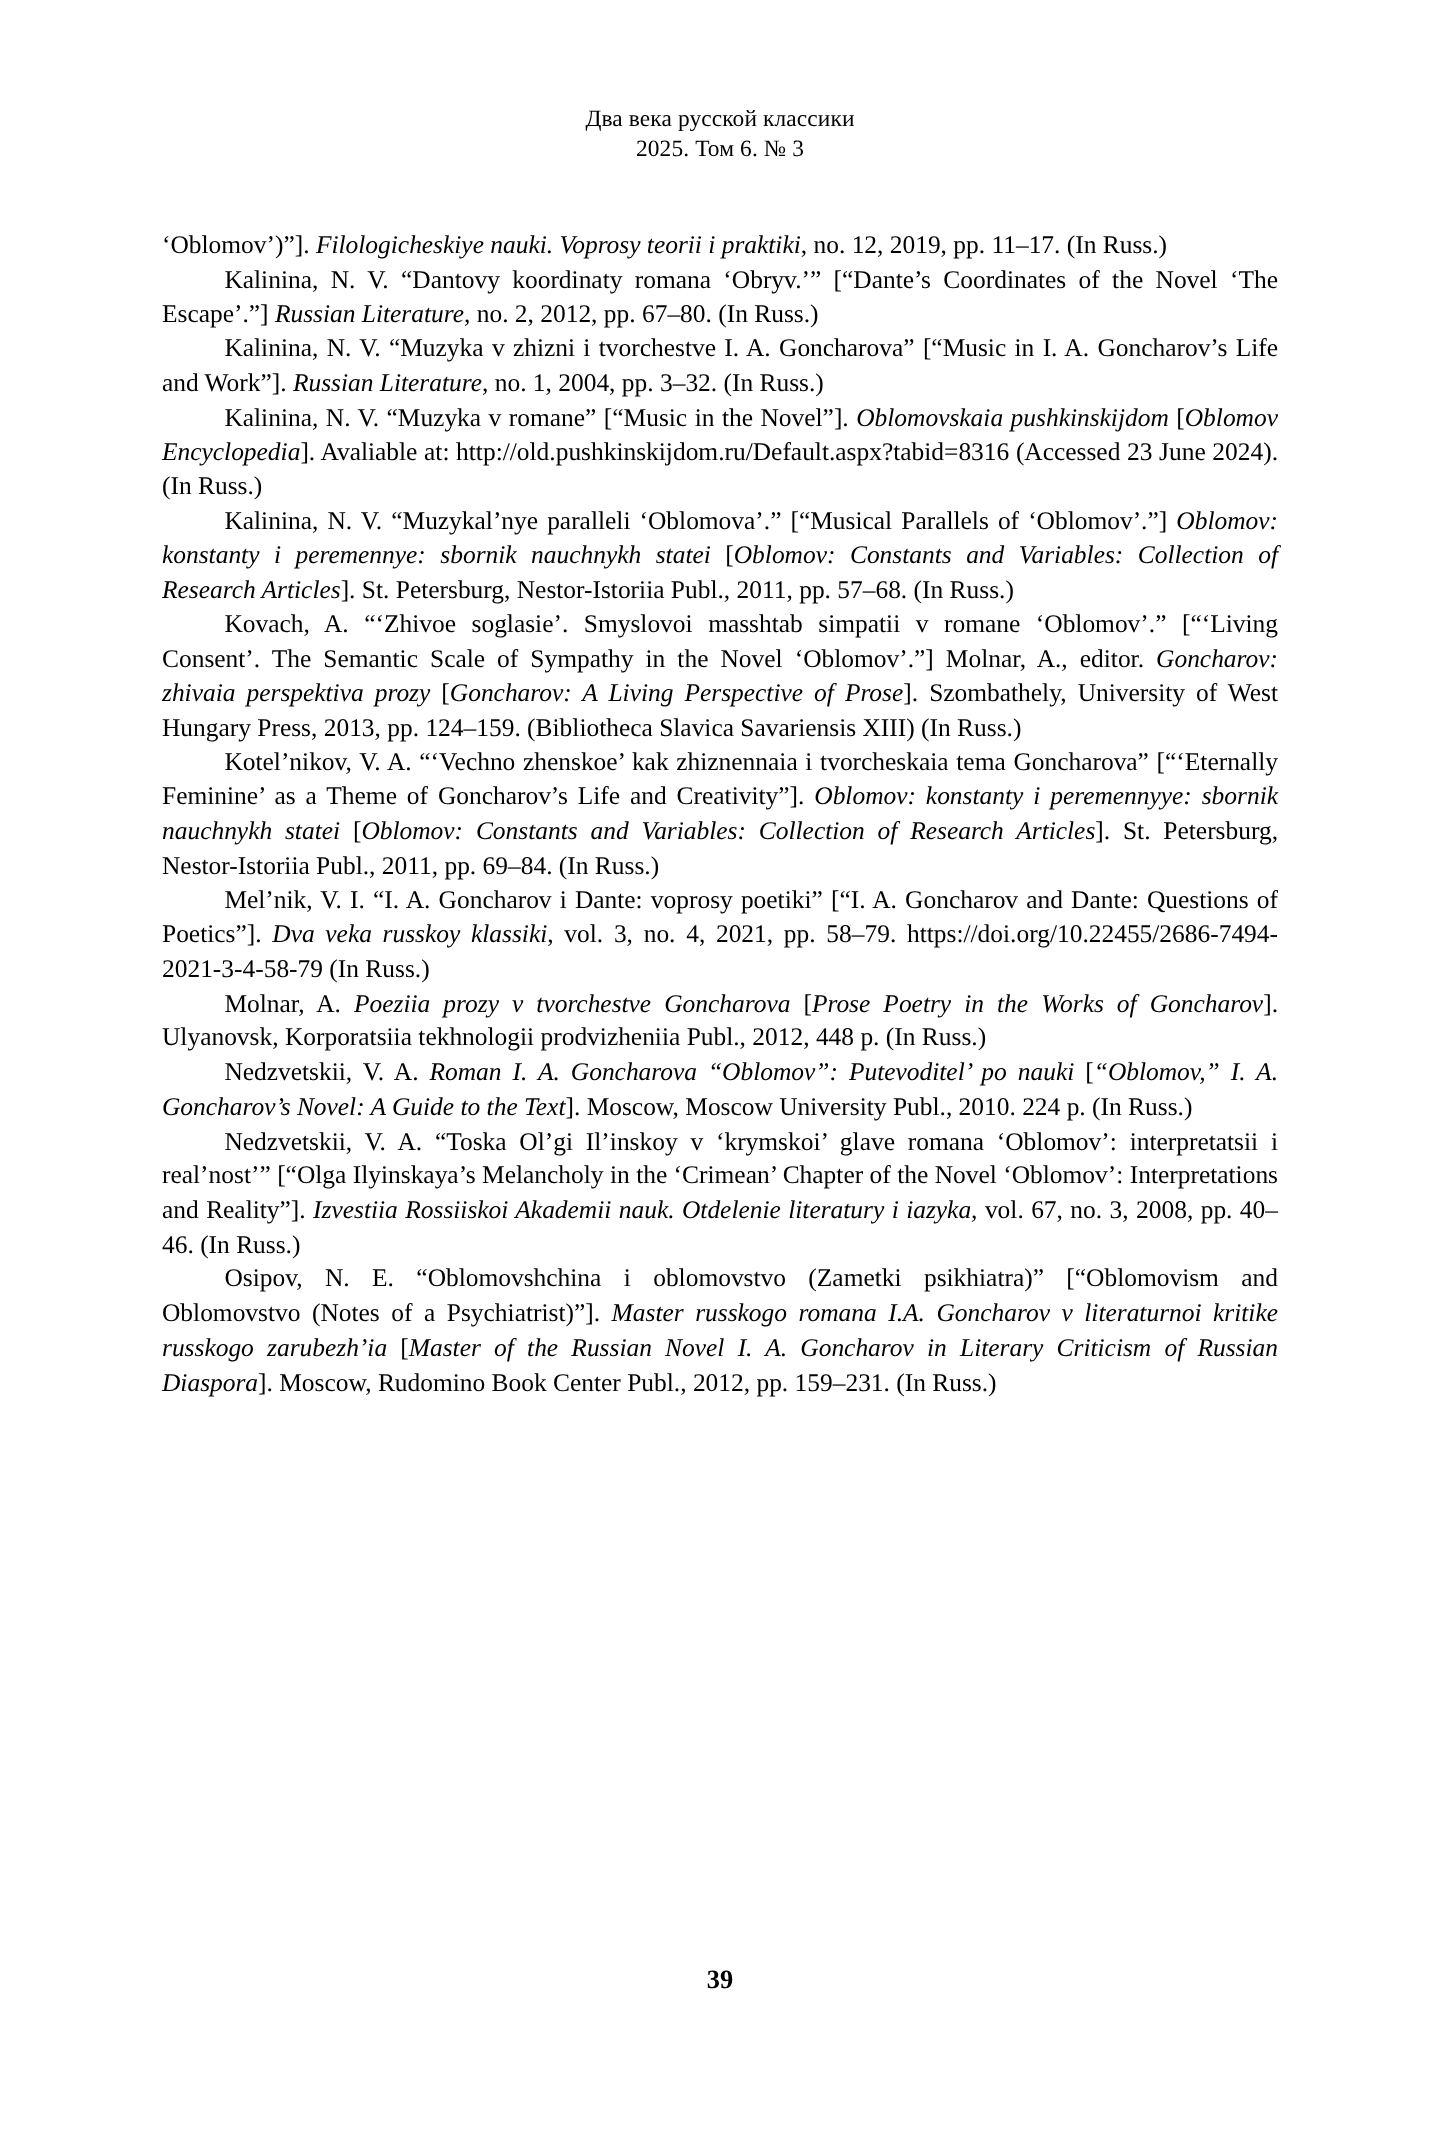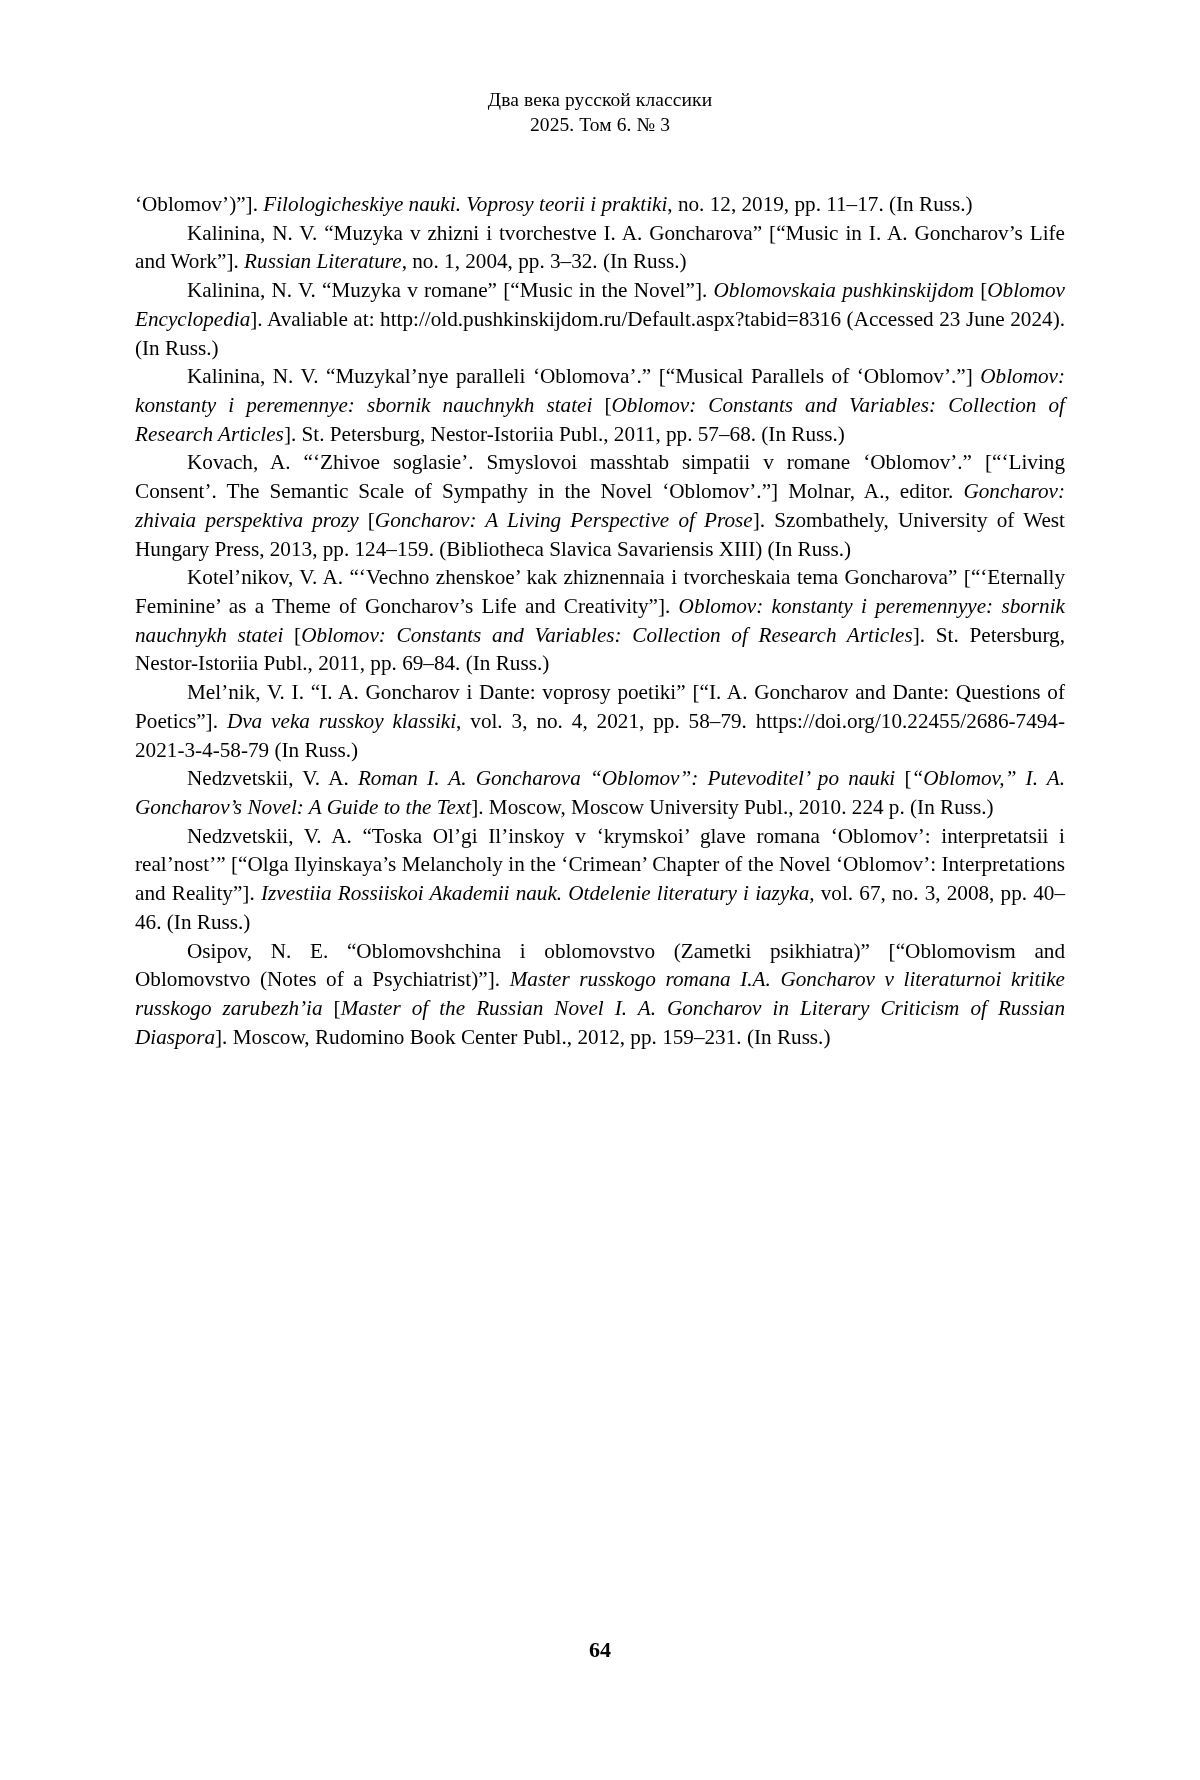--- a/index.html
+++ b/index.html
@@ -78,26 +78,28 @@
 
 <div class="page">
 
   <div class="running-head">
     <div class="line1">Два века русской классики</div>
     <div class="line2">2025. Том 6. № 3</div>
   </div>
 
   <div class="body-block" id="refs">
       <p class="ref cont">‘Oblomov’)”]. <i>Filologicheskiye nauki. Voprosy teorii i praktiki</i>, no. 12, 2019, pp. 11–17. (In Russ.)</p>
+      <p class="ref">Kalinina, N. V. “Dantovy koordinaty romana ‘Obryv.’” [“Dante’s Coordinates of the Novel ‘The Escape’.”] <i>Russian Literature</i>, no. 2, 2012, pp. 67–80. (In Russ.)</p>
       <p class="ref">Kalinina, N. V. “Muzyka v zhizni i tvorchestve I. A. Goncharova” [“Music in I. A. Goncharov’s Life and Work”]. <i>Russian Literature</i>, no. 1, 2004, pp. 3–32. (In Russ.)</p>
       <p class="ref">Kalinina, N. V. “Muzyka v romane” [“Music in the Novel”]. <i>Oblomovskaia pushkinskijdom</i> [<i>Oblomov Encyclopedia</i>]. Avaliable at: http://old.pushkinskijdom.ru/Default.aspx?tabid=8316 (Accessed 23 June 2024). (In Russ.)</p>
       <p class="ref">Kalinina, N. V. “Muzykal’nye paralleli ‘Oblomova’.” [“Musical Parallels of ‘Oblomov’.”] <i>Oblomov: konstanty i peremennye: sbornik nauchnykh statei</i> [<i>Oblomov: Constants and Variables: Collection of Research Articles</i>]. St. Petersburg, Nestor-Istoriia Publ., 2011, pp. 57–68. (In Russ.)</p>
       <p class="ref">Kovach, A. “‘Zhivoe soglasie’. Smyslovoi masshtab simpatii v romane ‘Oblomov’.” [“‘Living Consent’. The Semantic Scale of Sympathy in the Novel ‘Oblomov’.”] Molnar, A., editor. <i>Goncharov: zhivaia perspektiva prozy</i> [<i>Goncharov: A Living Perspective of Prose</i>]. Szombathely, University of West Hungary Press, 2013, pp. 124–159. (Bibliotheca Slavica Savariensis XIII) (In Russ.)</p>
       <p class="ref">Kotel’nikov, V. A. “‘Vechno zhenskoe’ kak zhiznennaia i tvorcheskaia tema Goncharova” [“‘Eternally Feminine’ as a Theme of Goncharov’s Life and Creativity”]. <i>Oblomov: konstanty i peremennyye: sbornik nauchnykh statei</i> [<i>Oblomov: Constants and Variables: Collection of Research Articles</i>]. St. Petersburg, Nestor-Istoriia Publ., 2011, pp. 69–84. (In Russ.)</p>
       <p class="ref">Mel’nik, V. I. “I. A. Goncharov i Dante: voprosy poetiki” [“I. A. Goncharov and Dante: Questions of Poetics”]. <i>Dva veka russkoy klassiki</i>, vol. 3, no. 4, 2021, pp. 58–79. https://doi.org/10.22455/2686-7494-2021-3-4-58-79 (In Russ.)</p>
+      <p class="ref">Molnar, A. <i>Poeziia prozy v tvorchestve Goncharova</i> [<i>Prose Poetry in the Works of Goncharov</i>]. Ulyanovsk, Korporatsiia tekhnologii prodvizheniia Publ., 2012, 448 p. (In Russ.)</p>
       <p class="ref">Nedzvetskii, V. A. <i>Roman I. A. Goncharova “Oblomov”: Putevoditel’ po nauki</i> [<i>“Oblomov,” I. A. Goncharov’s Novel: A Guide to the Text</i>]. Moscow, Moscow University Publ., 2010. 224 p. (In Russ.)</p>
       <p class="ref">Nedzvetskii, V. A. “Toska Ol’gi Il’inskoy v ‘krymskoi’ glave romana ‘Oblomov’: interpretatsii i real’nost’” [“Olga Ilyinskaya’s Melancholy in the ‘Crimean’ Chapter of the Novel ‘Oblomov’: Interpretations and Reality”]. <i>Izvestiia Rossiiskoi Akademii nauk. Otdelenie literatury i iazyka,</i> vol. 67, no. 3, 2008, pp. 40–46. (In Russ.)</p>
       <p class="ref">Osipov, N. E. “Oblomovshchina i oblomovstvo (Zametki psikhiatra)” [“Oblomovism and Oblomovstvo (Notes of a Psychiatrist)”]. <i>Master russkogo romana I.A. Goncharov v literaturnoi kritike russkogo zarubezh’ia</i> [<i>Master of the Russian Novel I. A. Goncharov in Literary Criticism of Russian Diaspora</i>]. Moscow, Rudomino Book Center Publ., 2012, pp. 159–231. (In Russ.)</p>
     </div>
 
-  <div class="folio">64</div>
+  <div class="folio">39</div>
 
 </div>
 
 </body></html>

